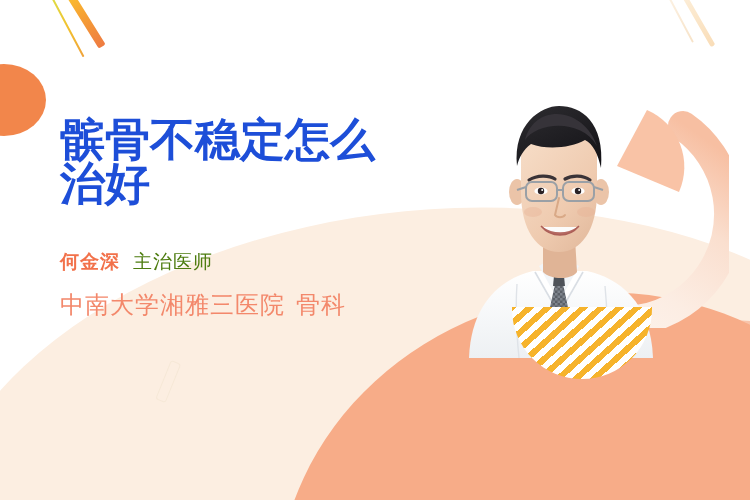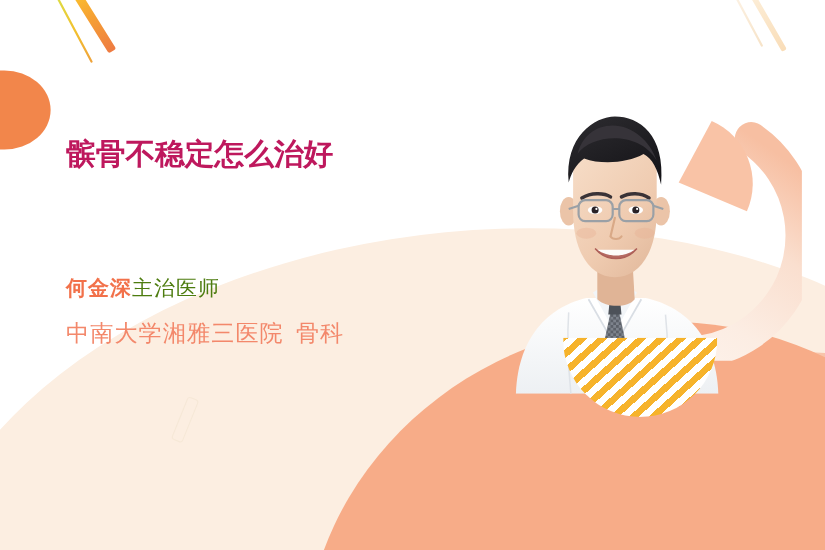--- a/index.html
+++ b/index.html
@@ -172,34 +172,35 @@
     position: absolute;
     left: 0; top: 0;
     width: 750px; height: 500px;
   }
 
   .title {
     position: absolute;
     left: 60px;
     top: 118px;
     width: 350px;
-    font-size: 27px;
+    font-size: 45px;
     line-height: 44px;
     font-weight: 700;
-    color: #be185d;
+    color: #1d4ed8;
     letter-spacing: 0px;
     white-space: pre-wrap;
   }
 
   .byline {
     position: absolute;
     left: 60px;
     top: 249px;
     display: flex;
     align-items: baseline;
+    gap: 13px;
   }
   .doctor-name {
     font-size: 19px;
     font-weight: 700;
     color: #F2714A;
     letter-spacing: 1px;
   }
   .doctor-title {
     font-size: 19px;
     font-weight: 400;
@@ -207,21 +208,21 @@
     letter-spacing: 1px;
   }
 
   .affiliation {
     position: absolute;
     left: 60px;
     top: 289px;
     display: flex;
     align-items: flex-start;
     gap: 11px;
-    font-size: 21px;
+    font-size: 24px;
     font-weight: 400;
     color: #F3886B;
     letter-spacing: 1px;
   }
 </style>
 </head>
 <body>
 
 <div id="card">
 

